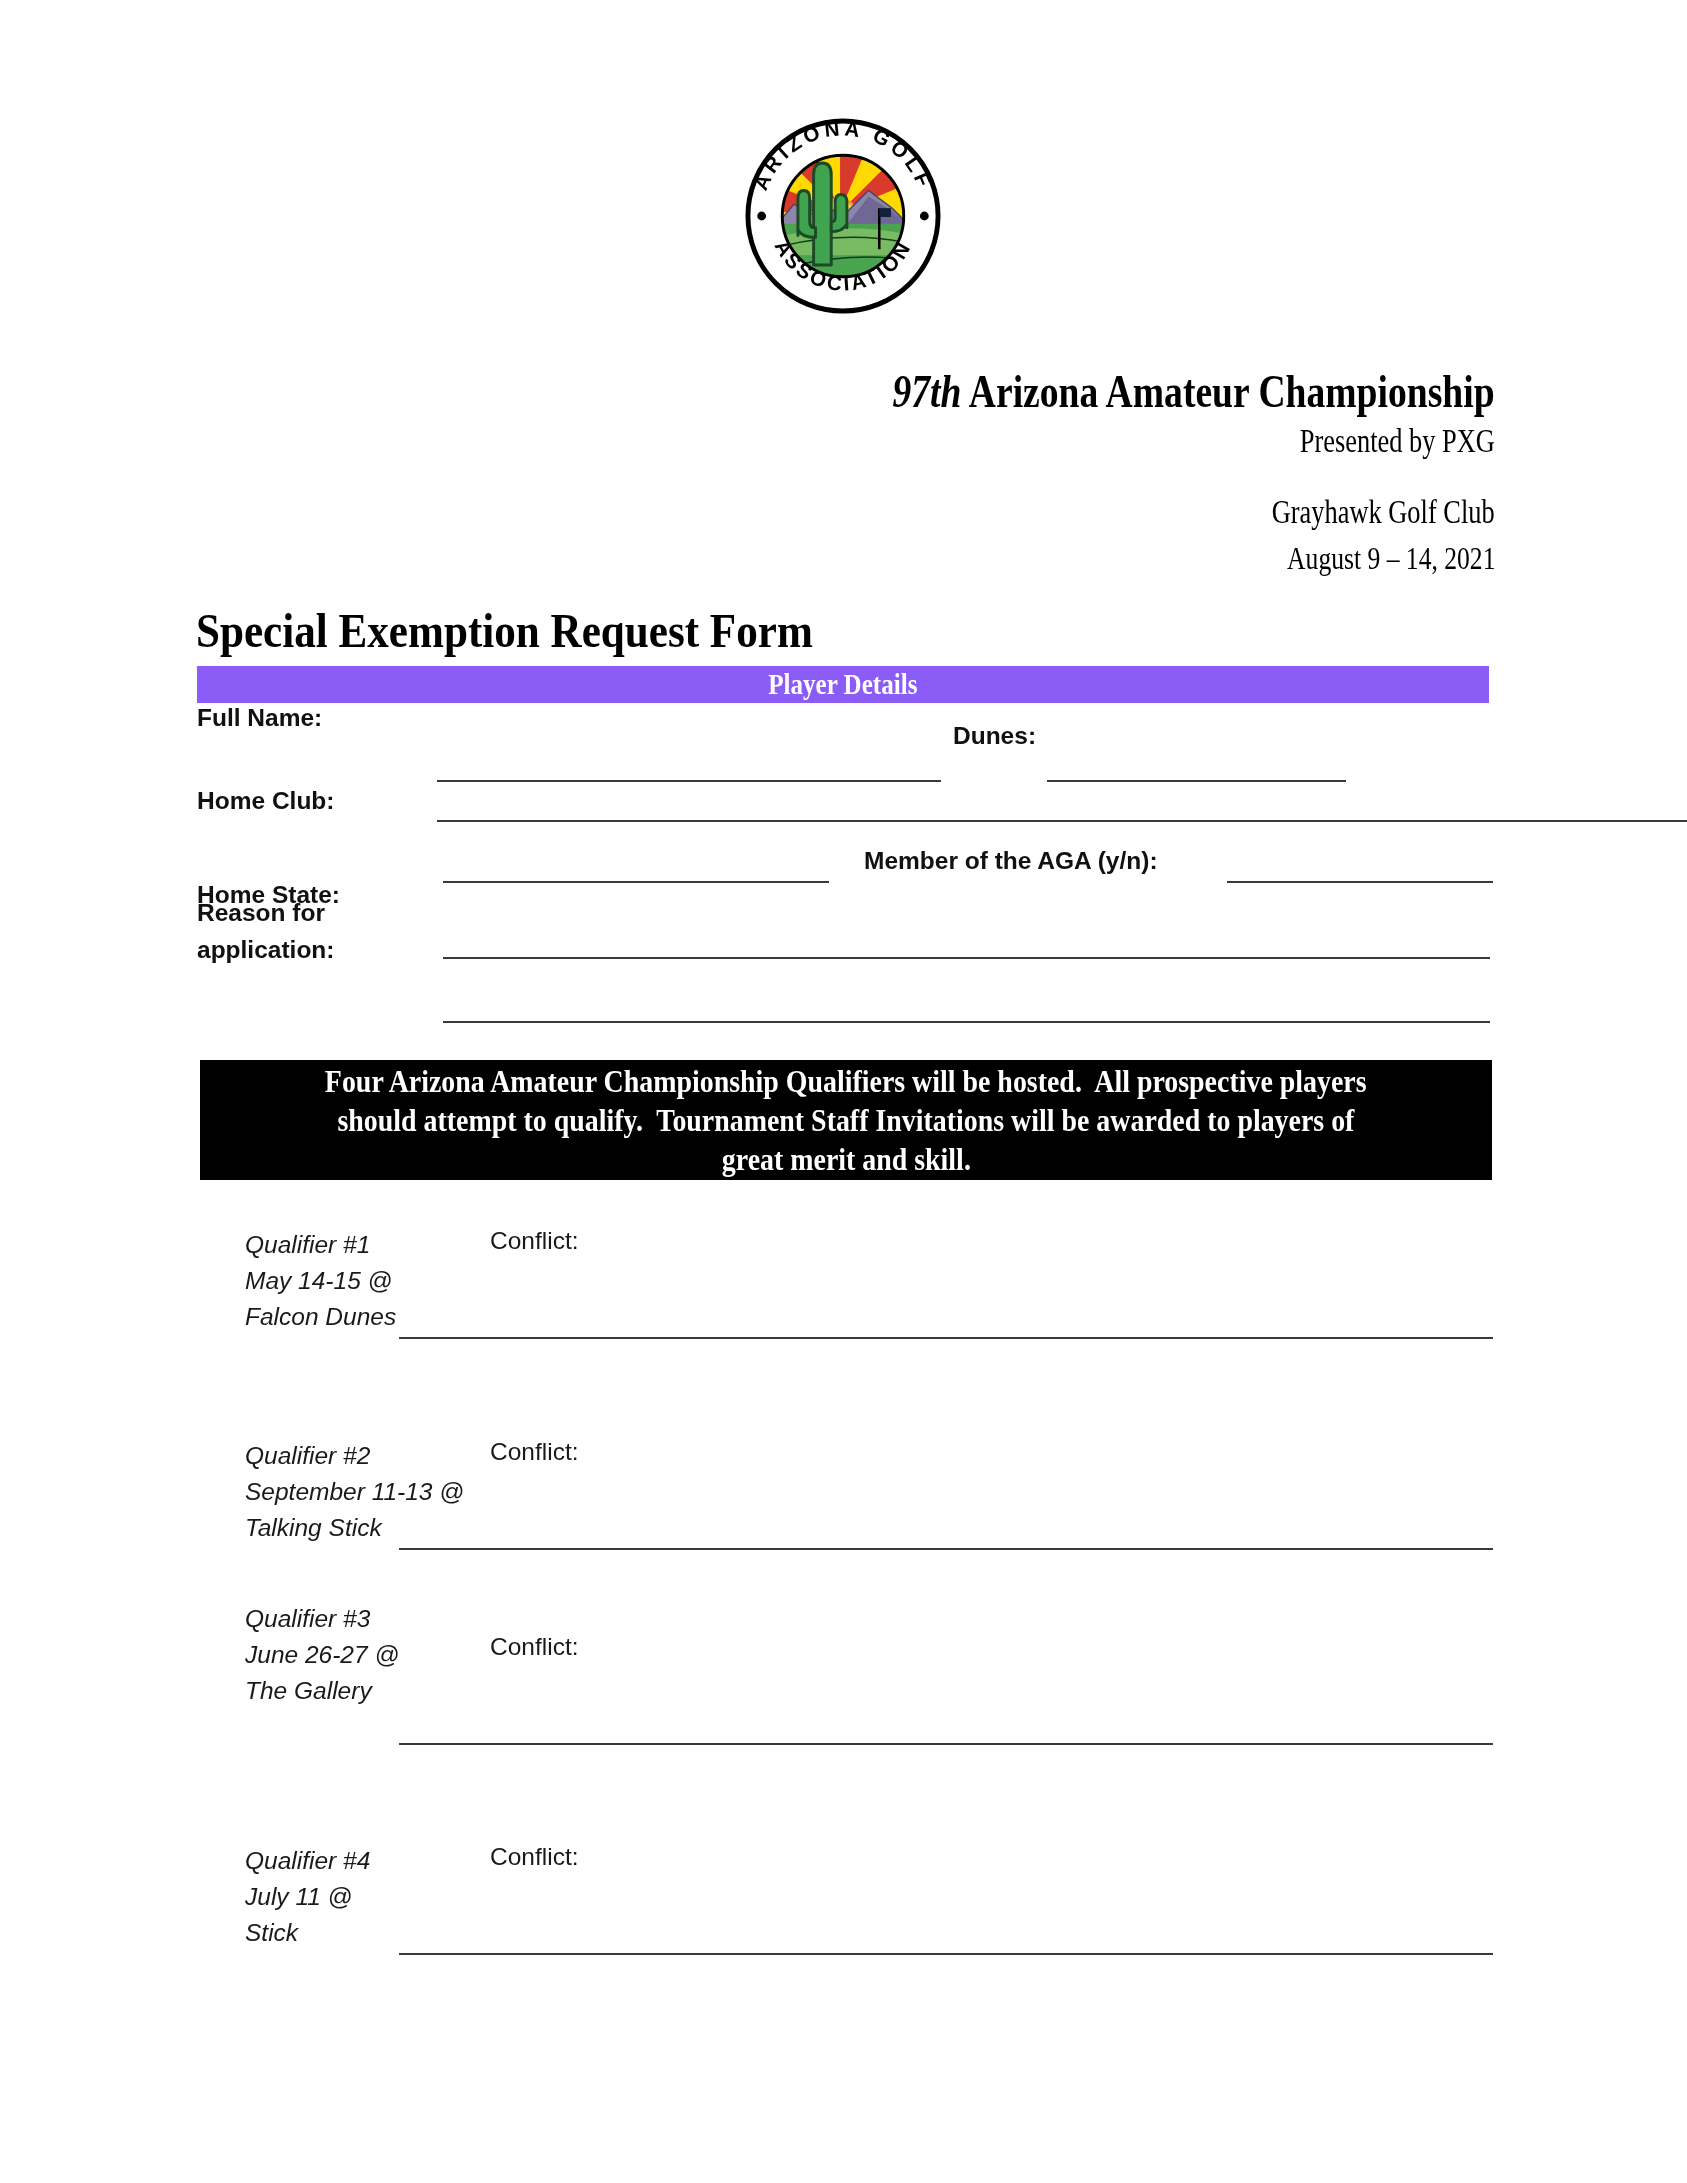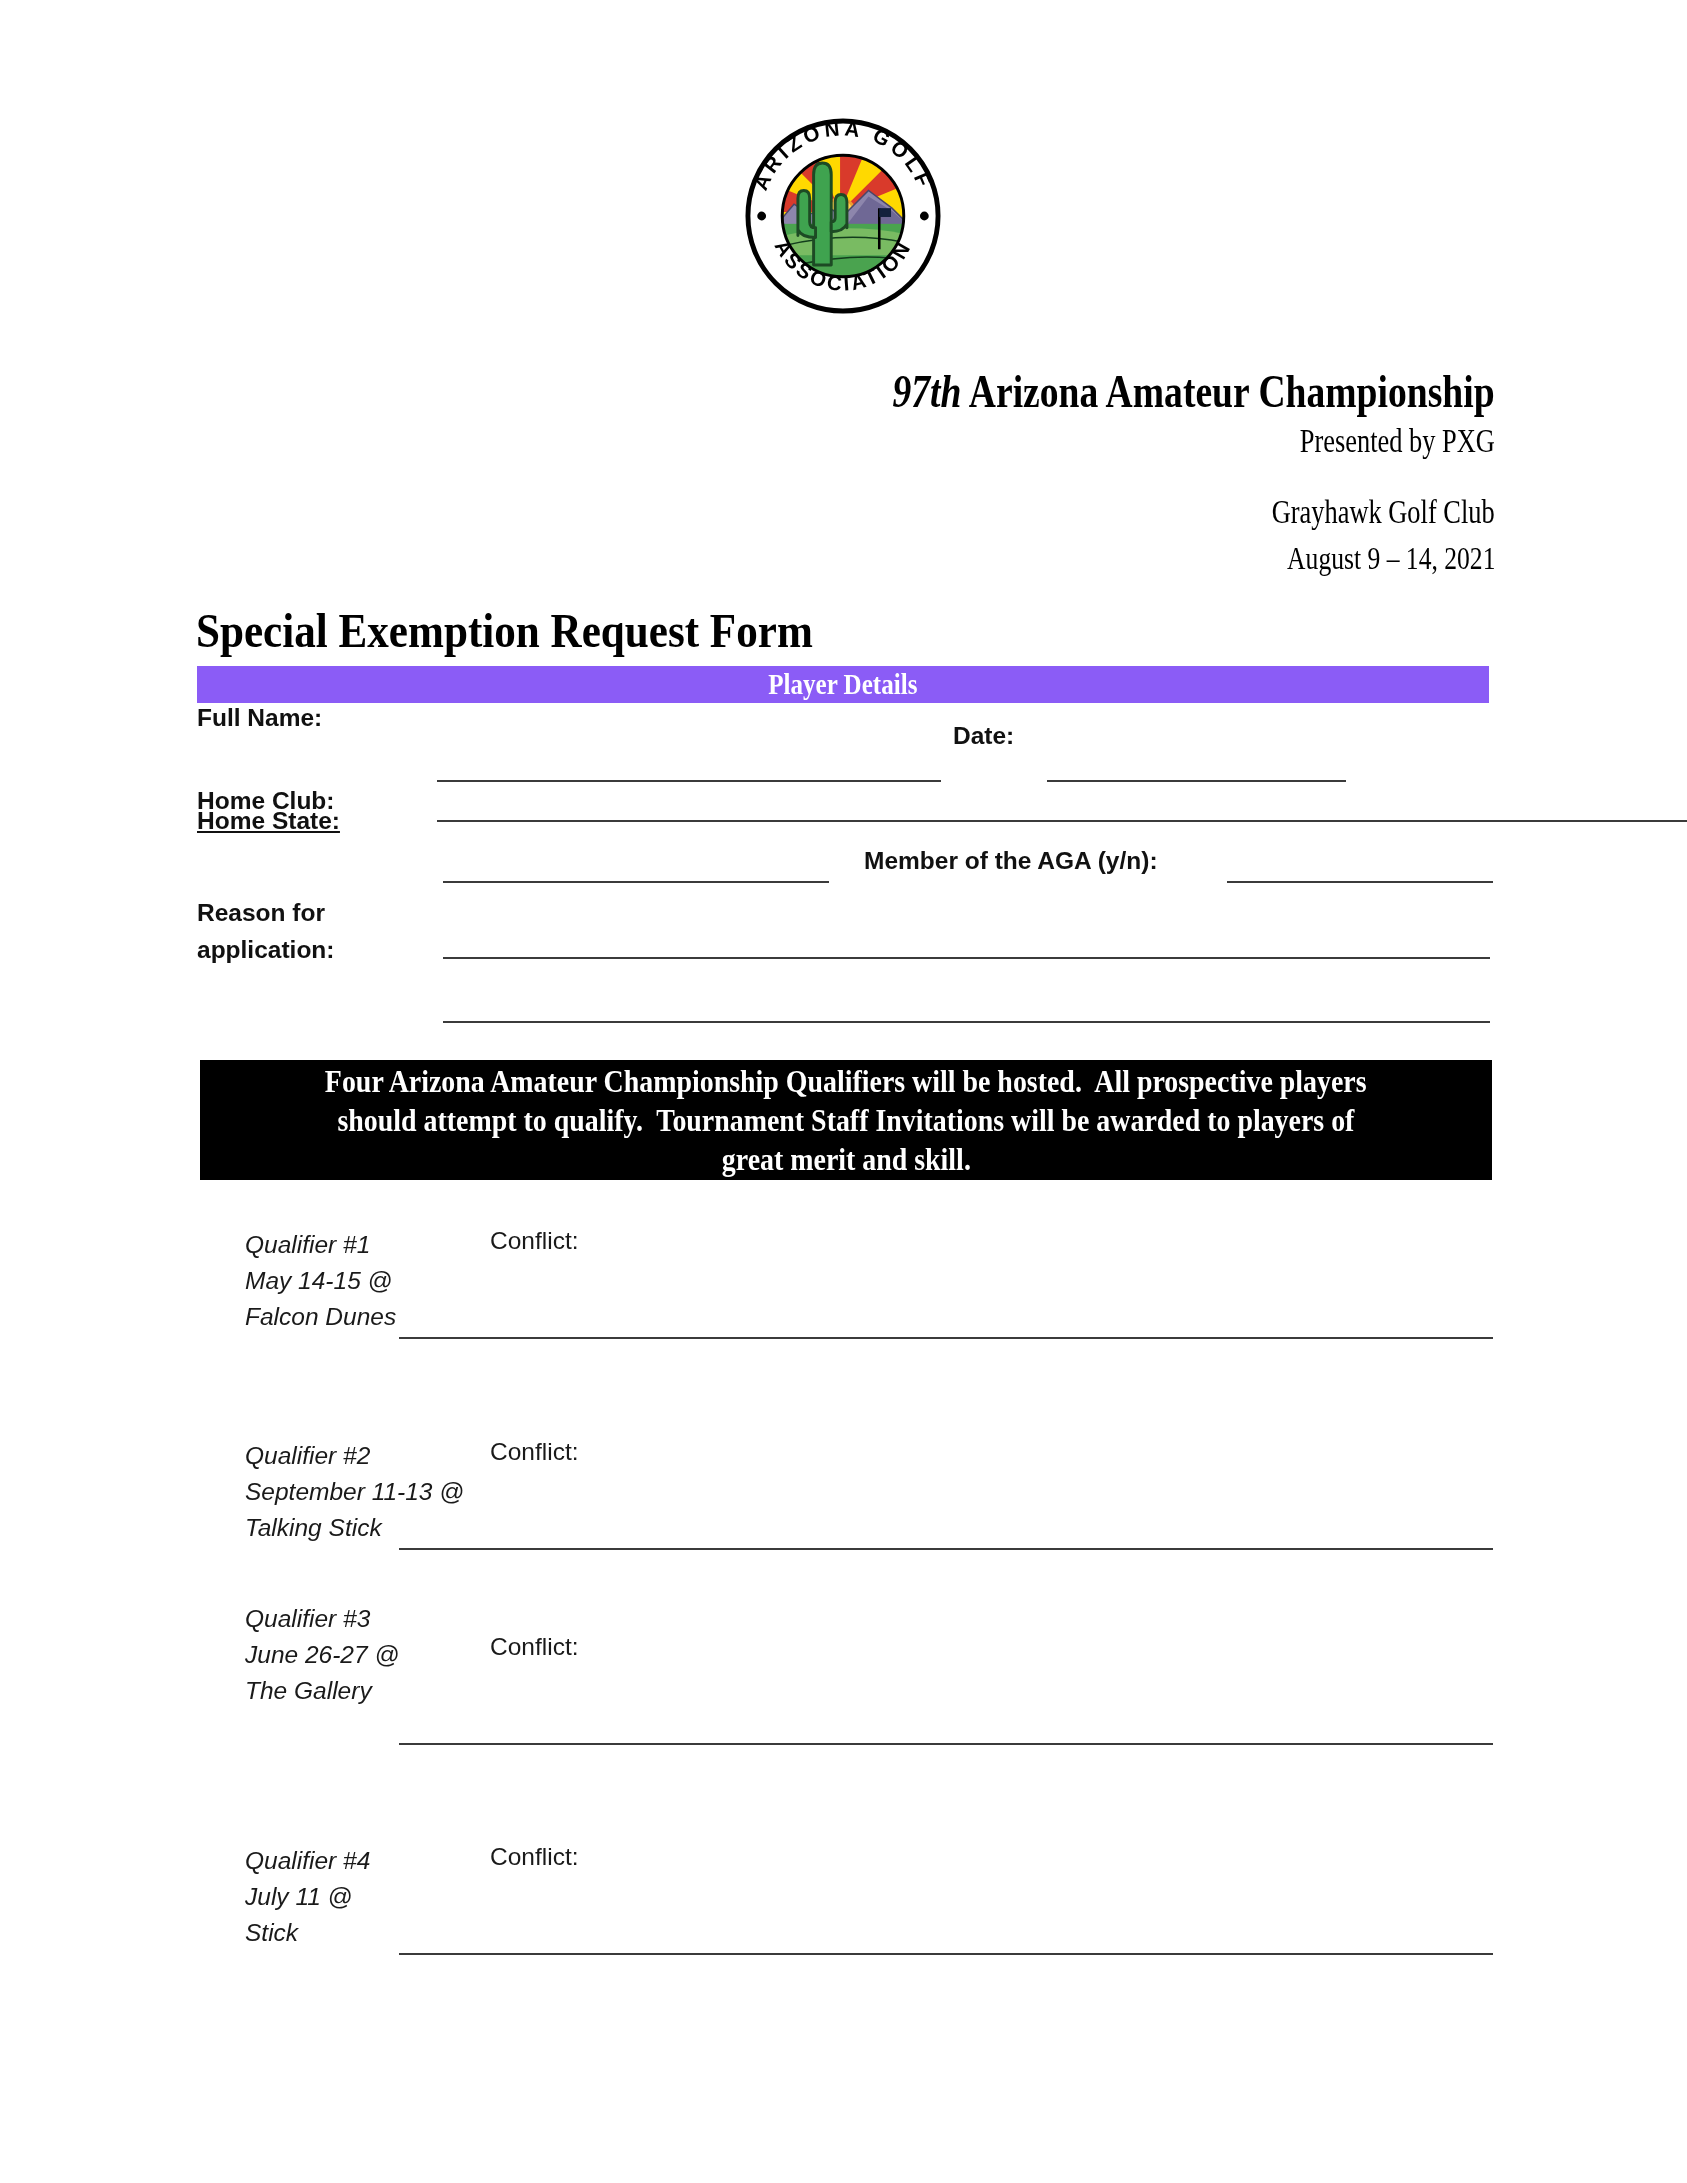--- a/index.html
+++ b/index.html
@@ -213,23 +213,23 @@
   <div class="hdr hdr-venue"><span class="cx">Grayhawk Golf Club</span></div>
   <div class="hdr hdr-dates"><span class="cx">August 9 – 14, 2021</span></div>
 
   <div class="form-title"><span class="cx">Special Exemption Request Form</span></div>
 
   <div class="player-bar">
     <span class="cx">Player Details</span>
   </div>
 
   <div class="lbl" style="left:197px; top:704px;">Full Name:</div>
-  <div class="lbl" style="left:953px; top:722px;">Date:</div>
+  <div class="lbl" style="left:953px; top:722px;">Dunes:</div>
   <div class="lbl" style="left:197px; top:787px;">Home Club:</div>
-  <div class="lbl" style="left:197px; top:807px;text-decoration:underline;">Home State:</div>
+  <div class="lbl" style="left:197px; top:881px;">Home State:</div>
   <div class="lbl" style="left:864px; top:847px;">Member of the AGA (y/n):</div>
   <div class="lbl" style="left:197px; top:899px;">Reason for</div>
   <div class="lbl" style="left:197px; top:936px;">application:</div>
 
   <div class="fill-line" style="left:437px; top:780px; width:504px;"></div>
   <div class="fill-line" style="left:1047px; top:780px; width:299px;"></div>
   <div class="fill-line" style="left:437px; top:820px; width:1250px;"></div>
   <div class="fill-line" style="left:443px; top:881px; width:386px;"></div>
   <div class="fill-line" style="left:1227px; top:881px; width:266px;"></div>
   <div class="fill-line" style="left:443px; top:957px; width:1047px;"></div>

